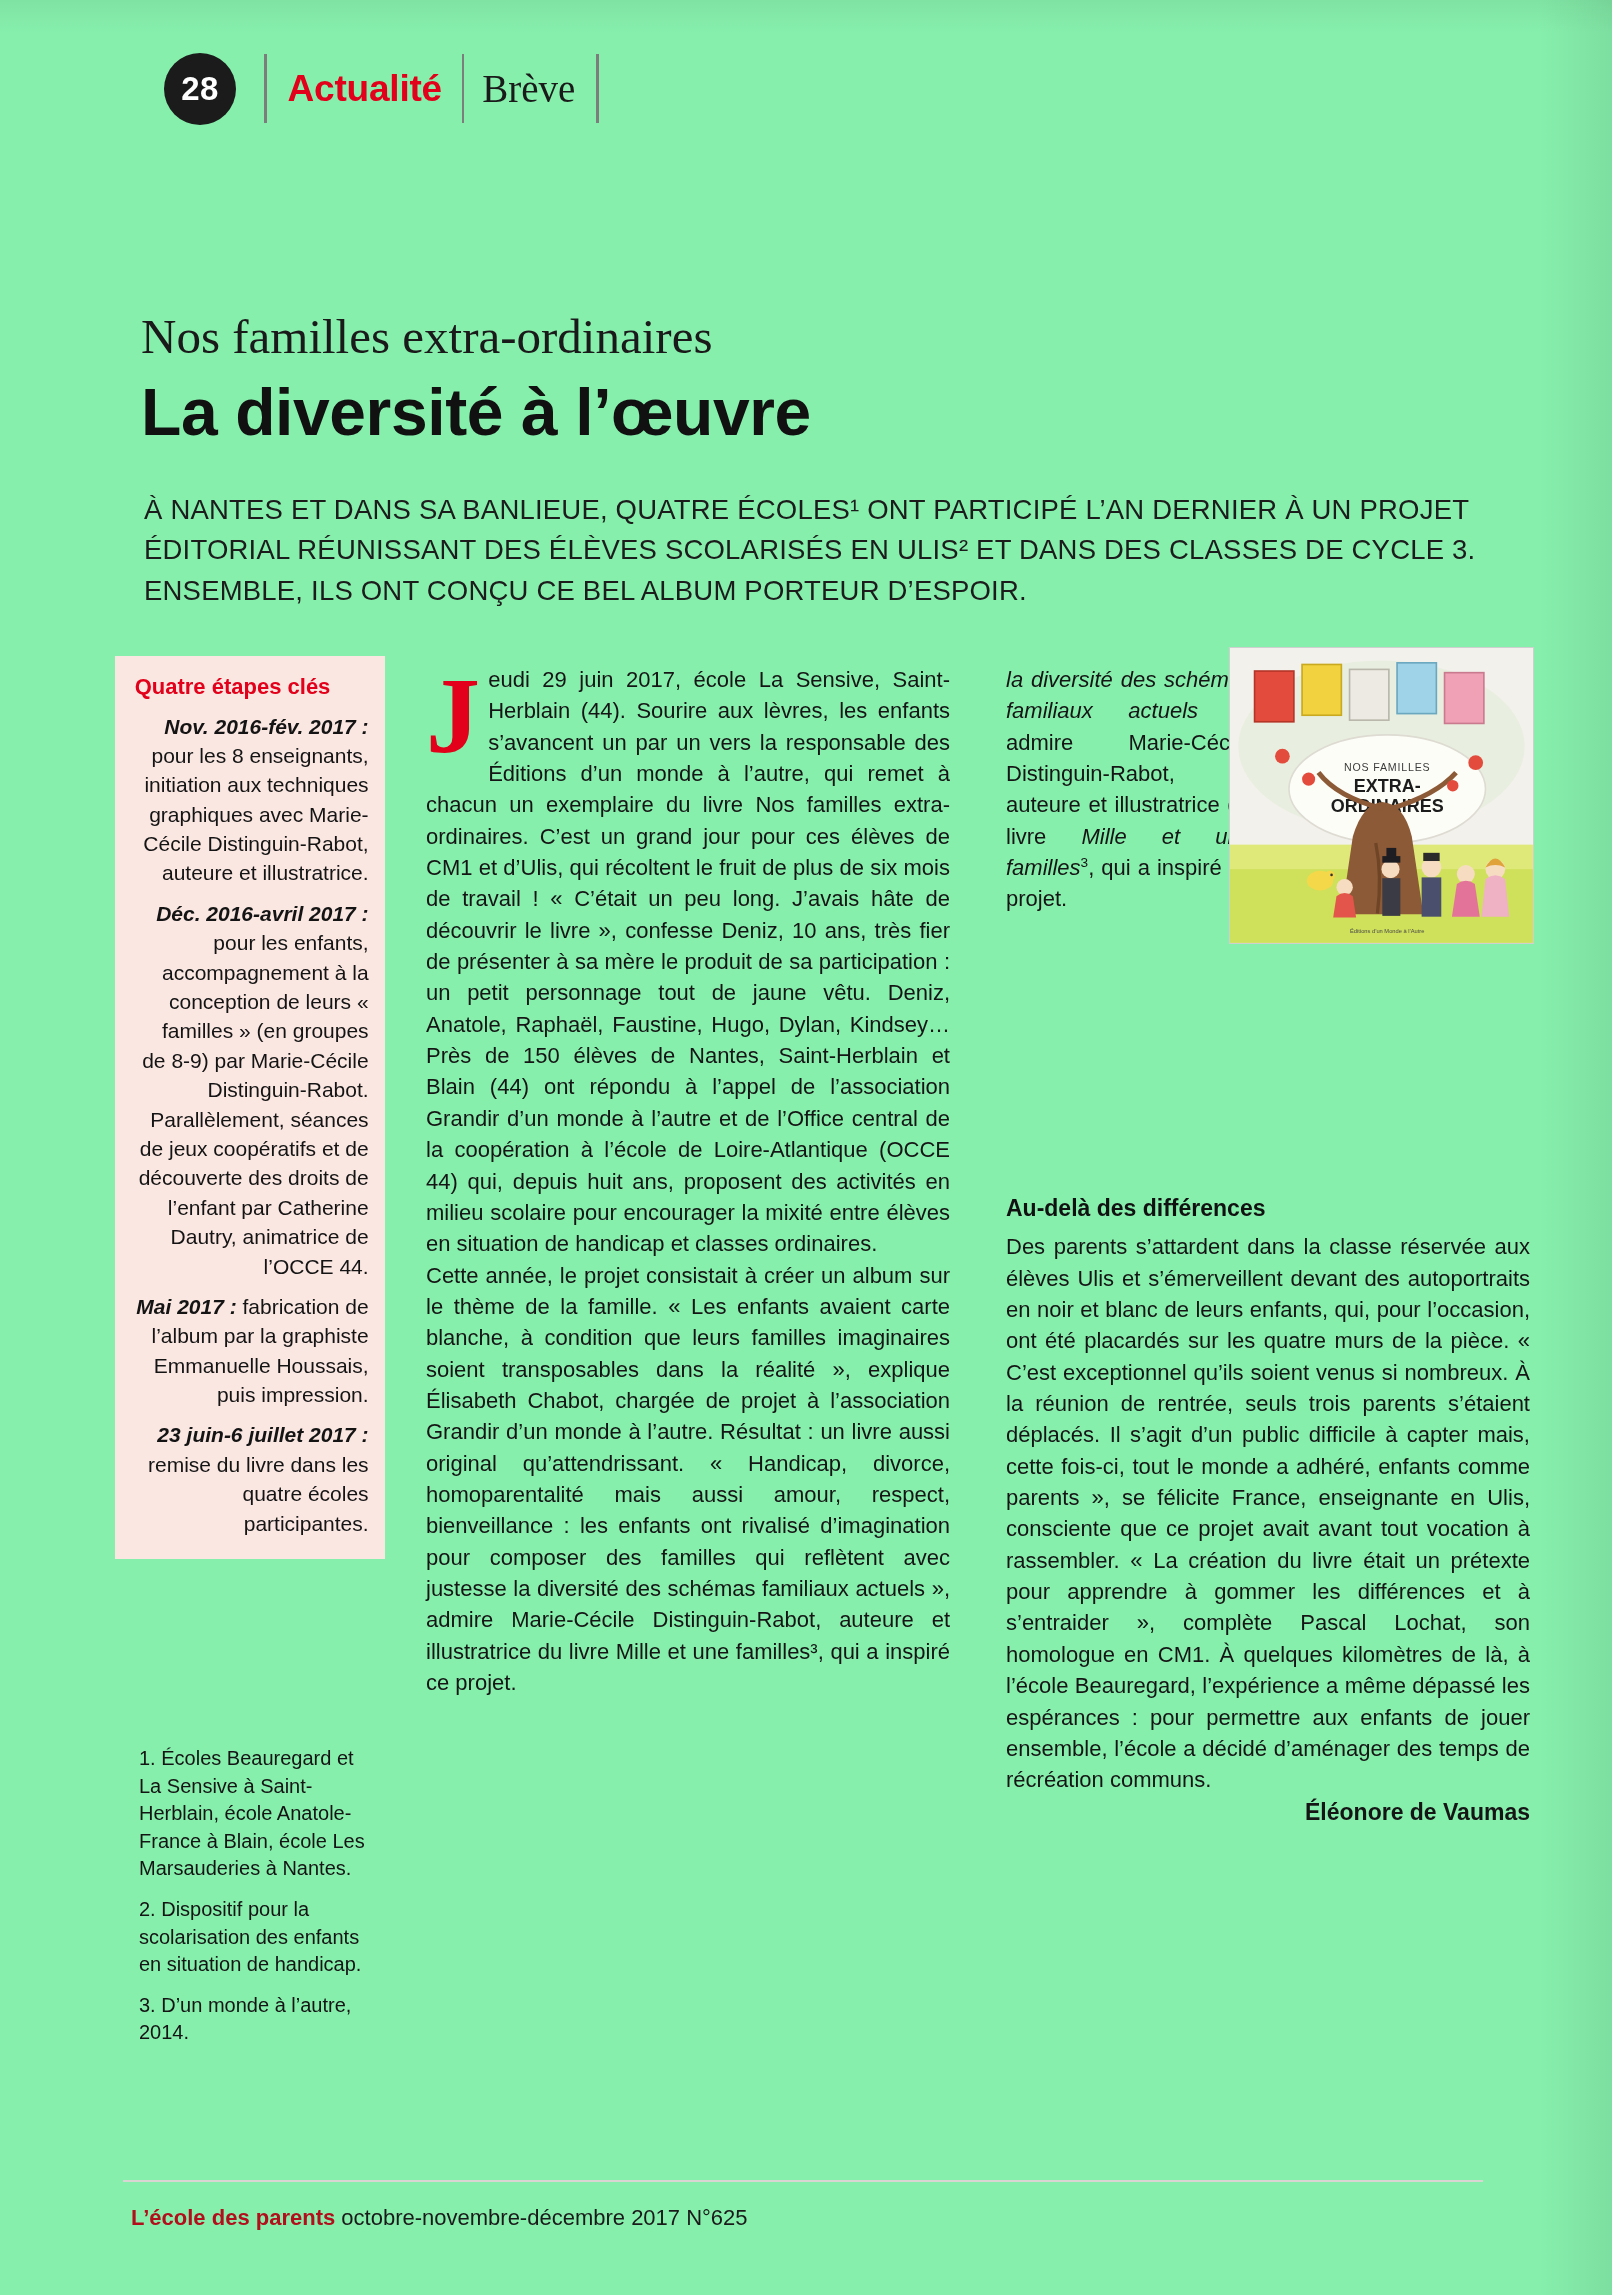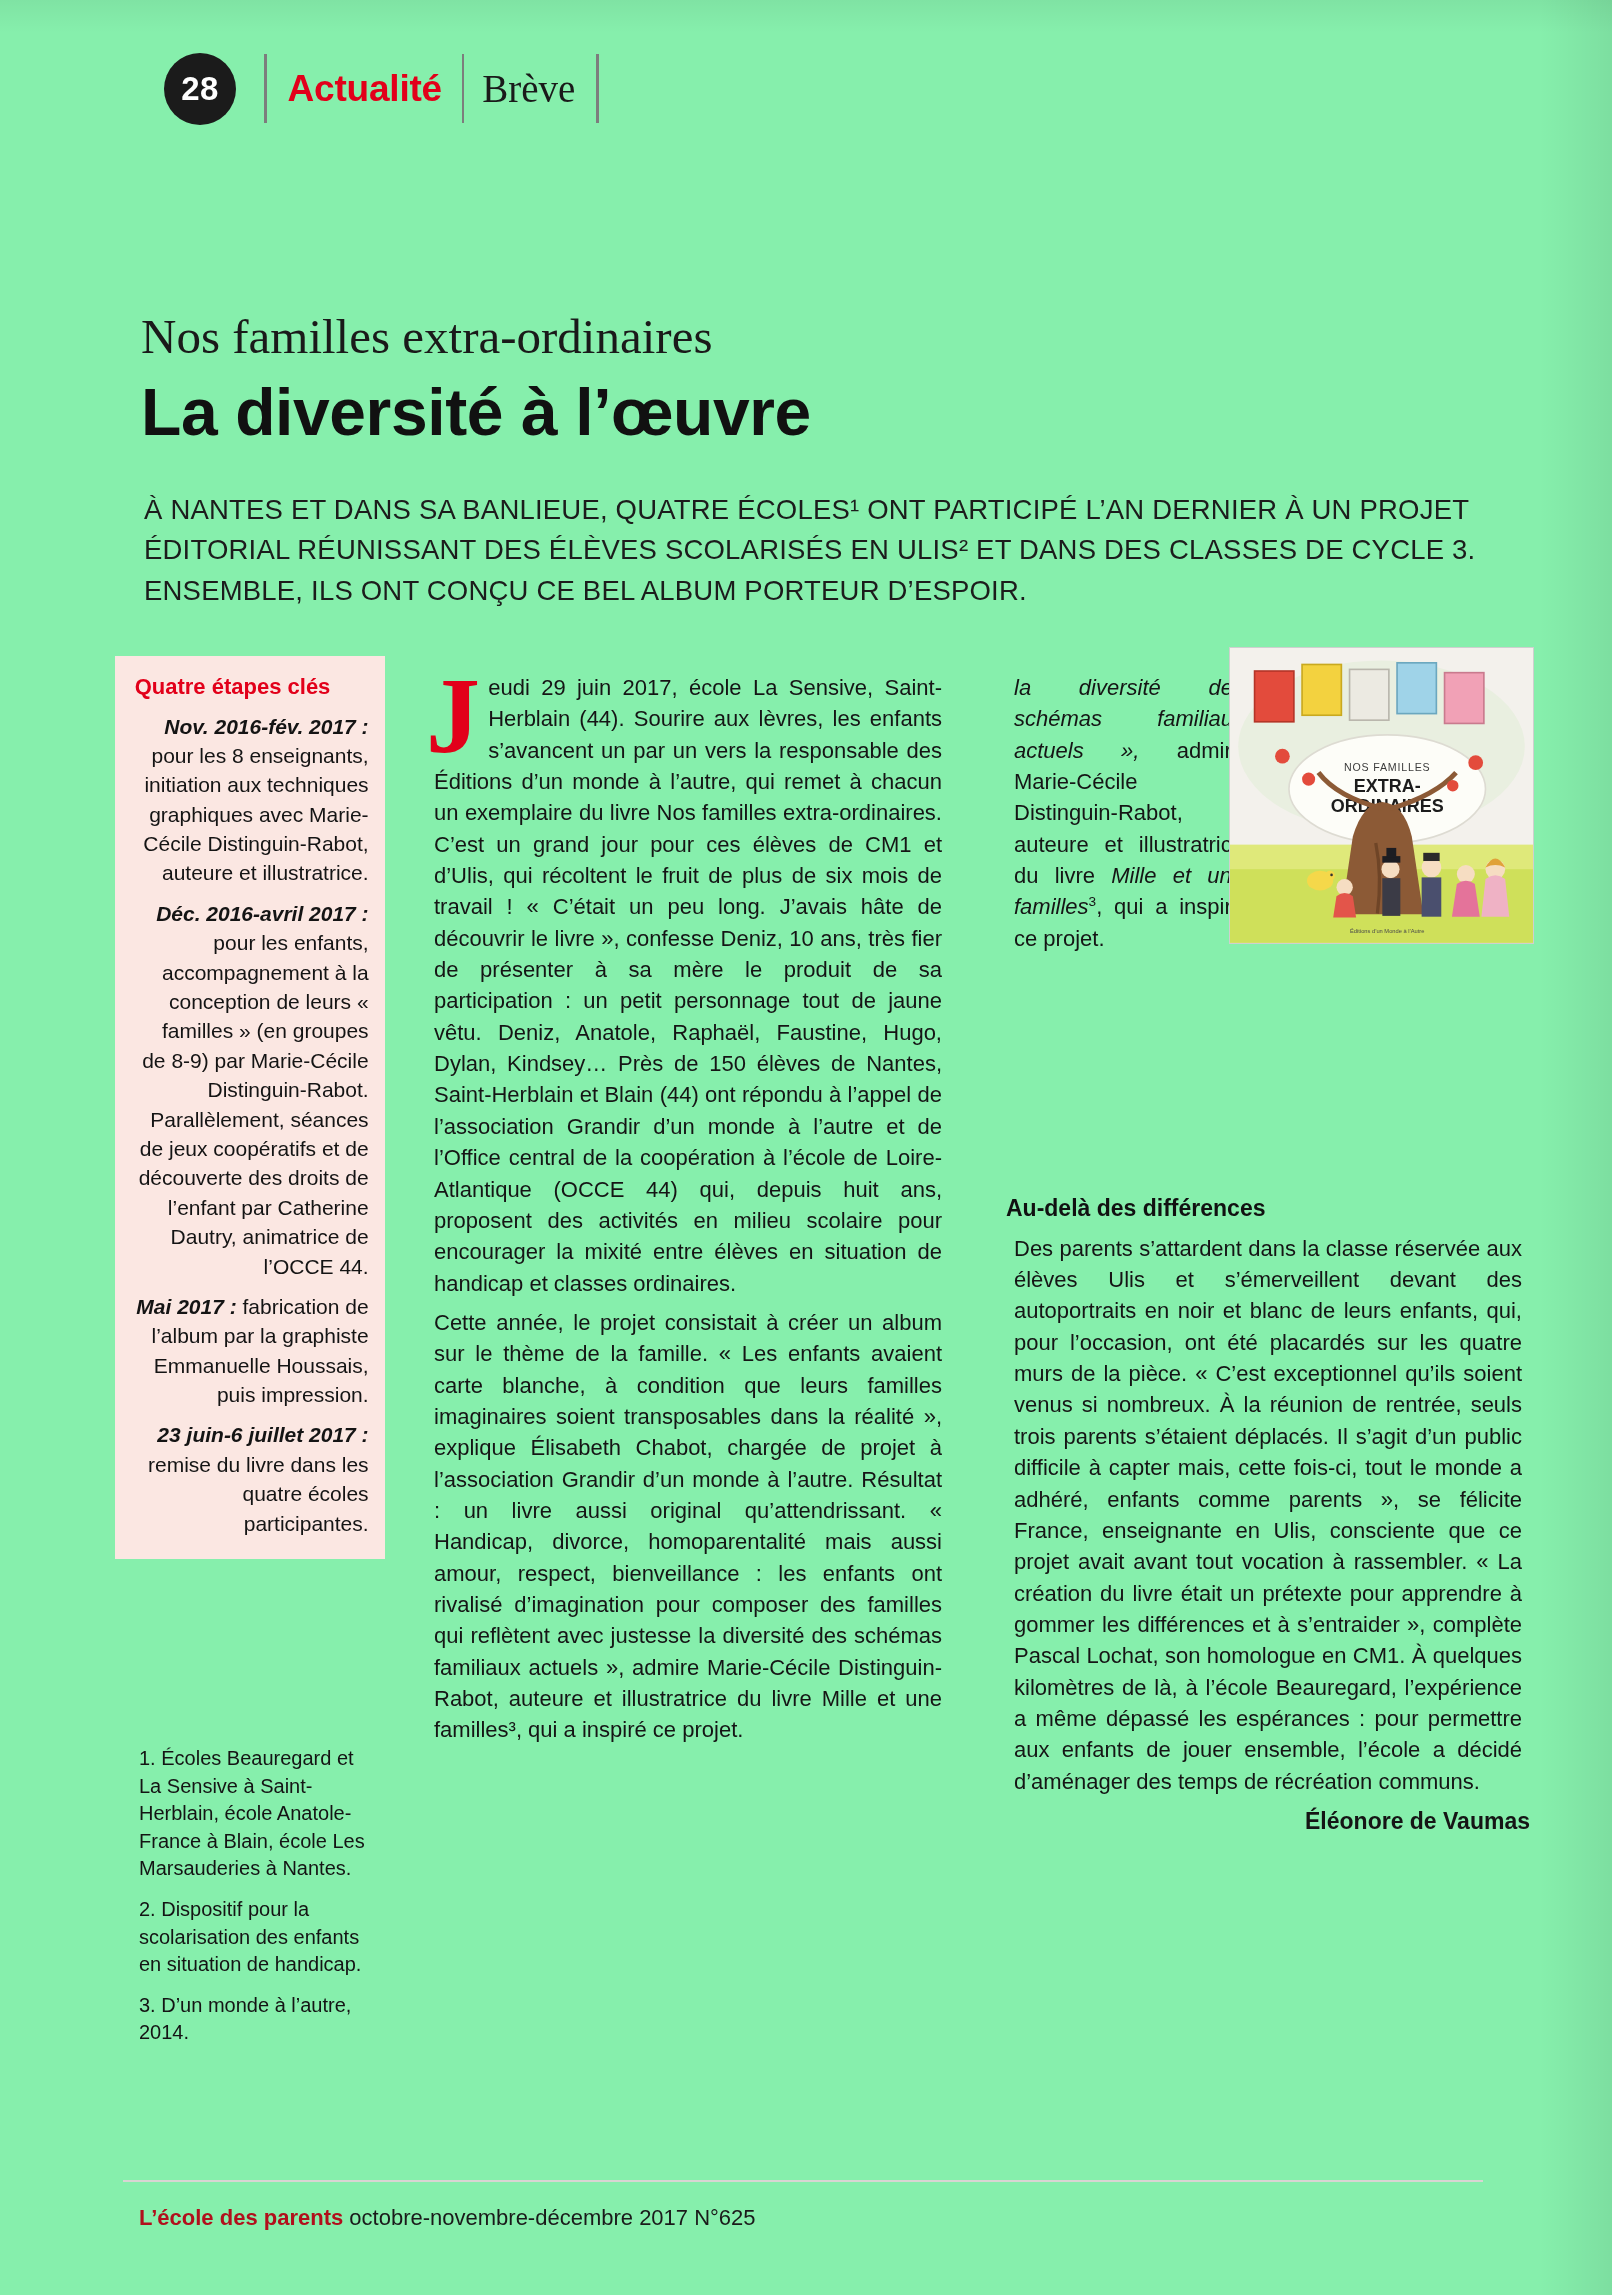--- a/index.html
+++ b/index.html
@@ -129,21 +129,21 @@
   }
 
   
   .col {
     position: absolute;
     font-size: 22px;
     line-height: 1.425;
     text-align: justify;
     color: #151515;
   }
-  .col p { margin: 8px; }
+  .col p { margin: 0; }
   .col p + p { margin-top: 0px; }
 
   
   .sidebar {
     position: absolute;
     left: 115px;
     top: 656px;
     width: 270px;
     background: #fbe7e2;
     padding: 18px 16.4px 21px 19.7px;
@@ -238,21 +238,20 @@
   .footer {
     position: absolute;
     left: 131px;
     top: 2205px;
     font-size: 22px;
     color: #1a1a1a;
   }
   .footer .mag {
     color: #b10f1c;
     font-weight: bold;
-    margin-left: 8px;
   }
   .footer-rule {
     position: absolute;
     left: 123px;
     top: 2180px;
     width: 1360px;
     height: 1.6px;
     background: #d8d5d2;
   }
   sup { font-size: 0.62em; vertical-align: super; }

